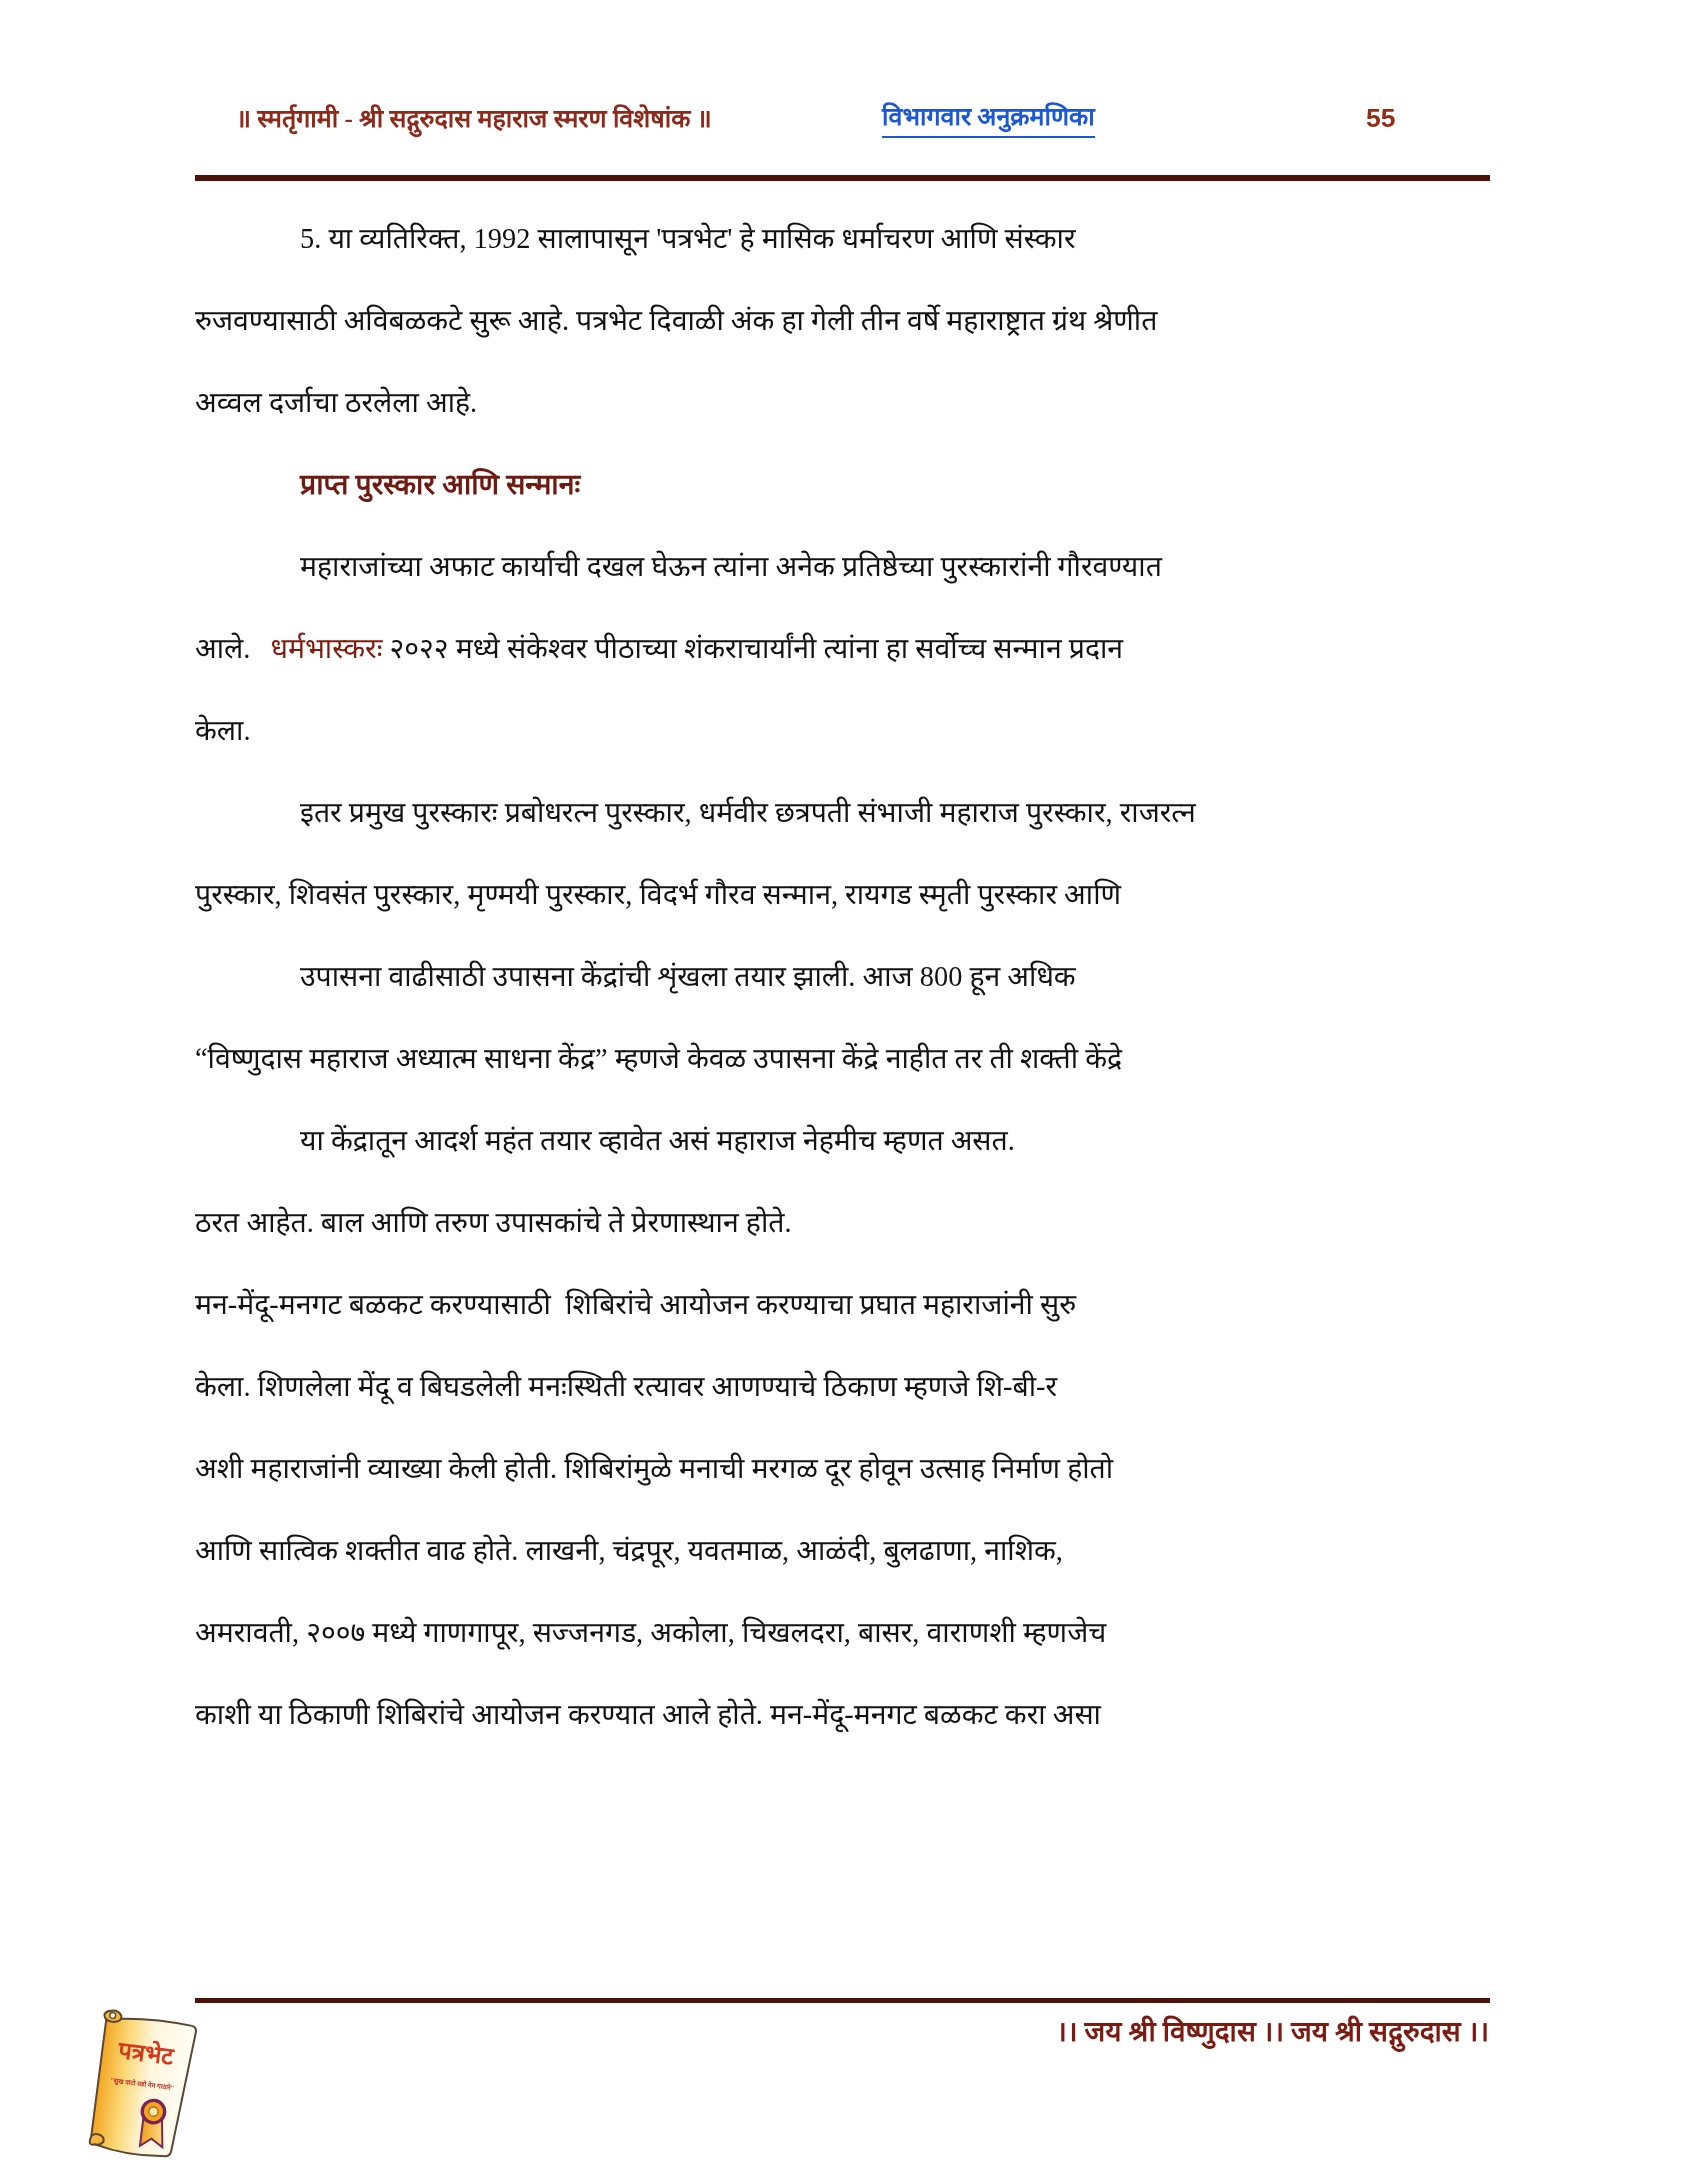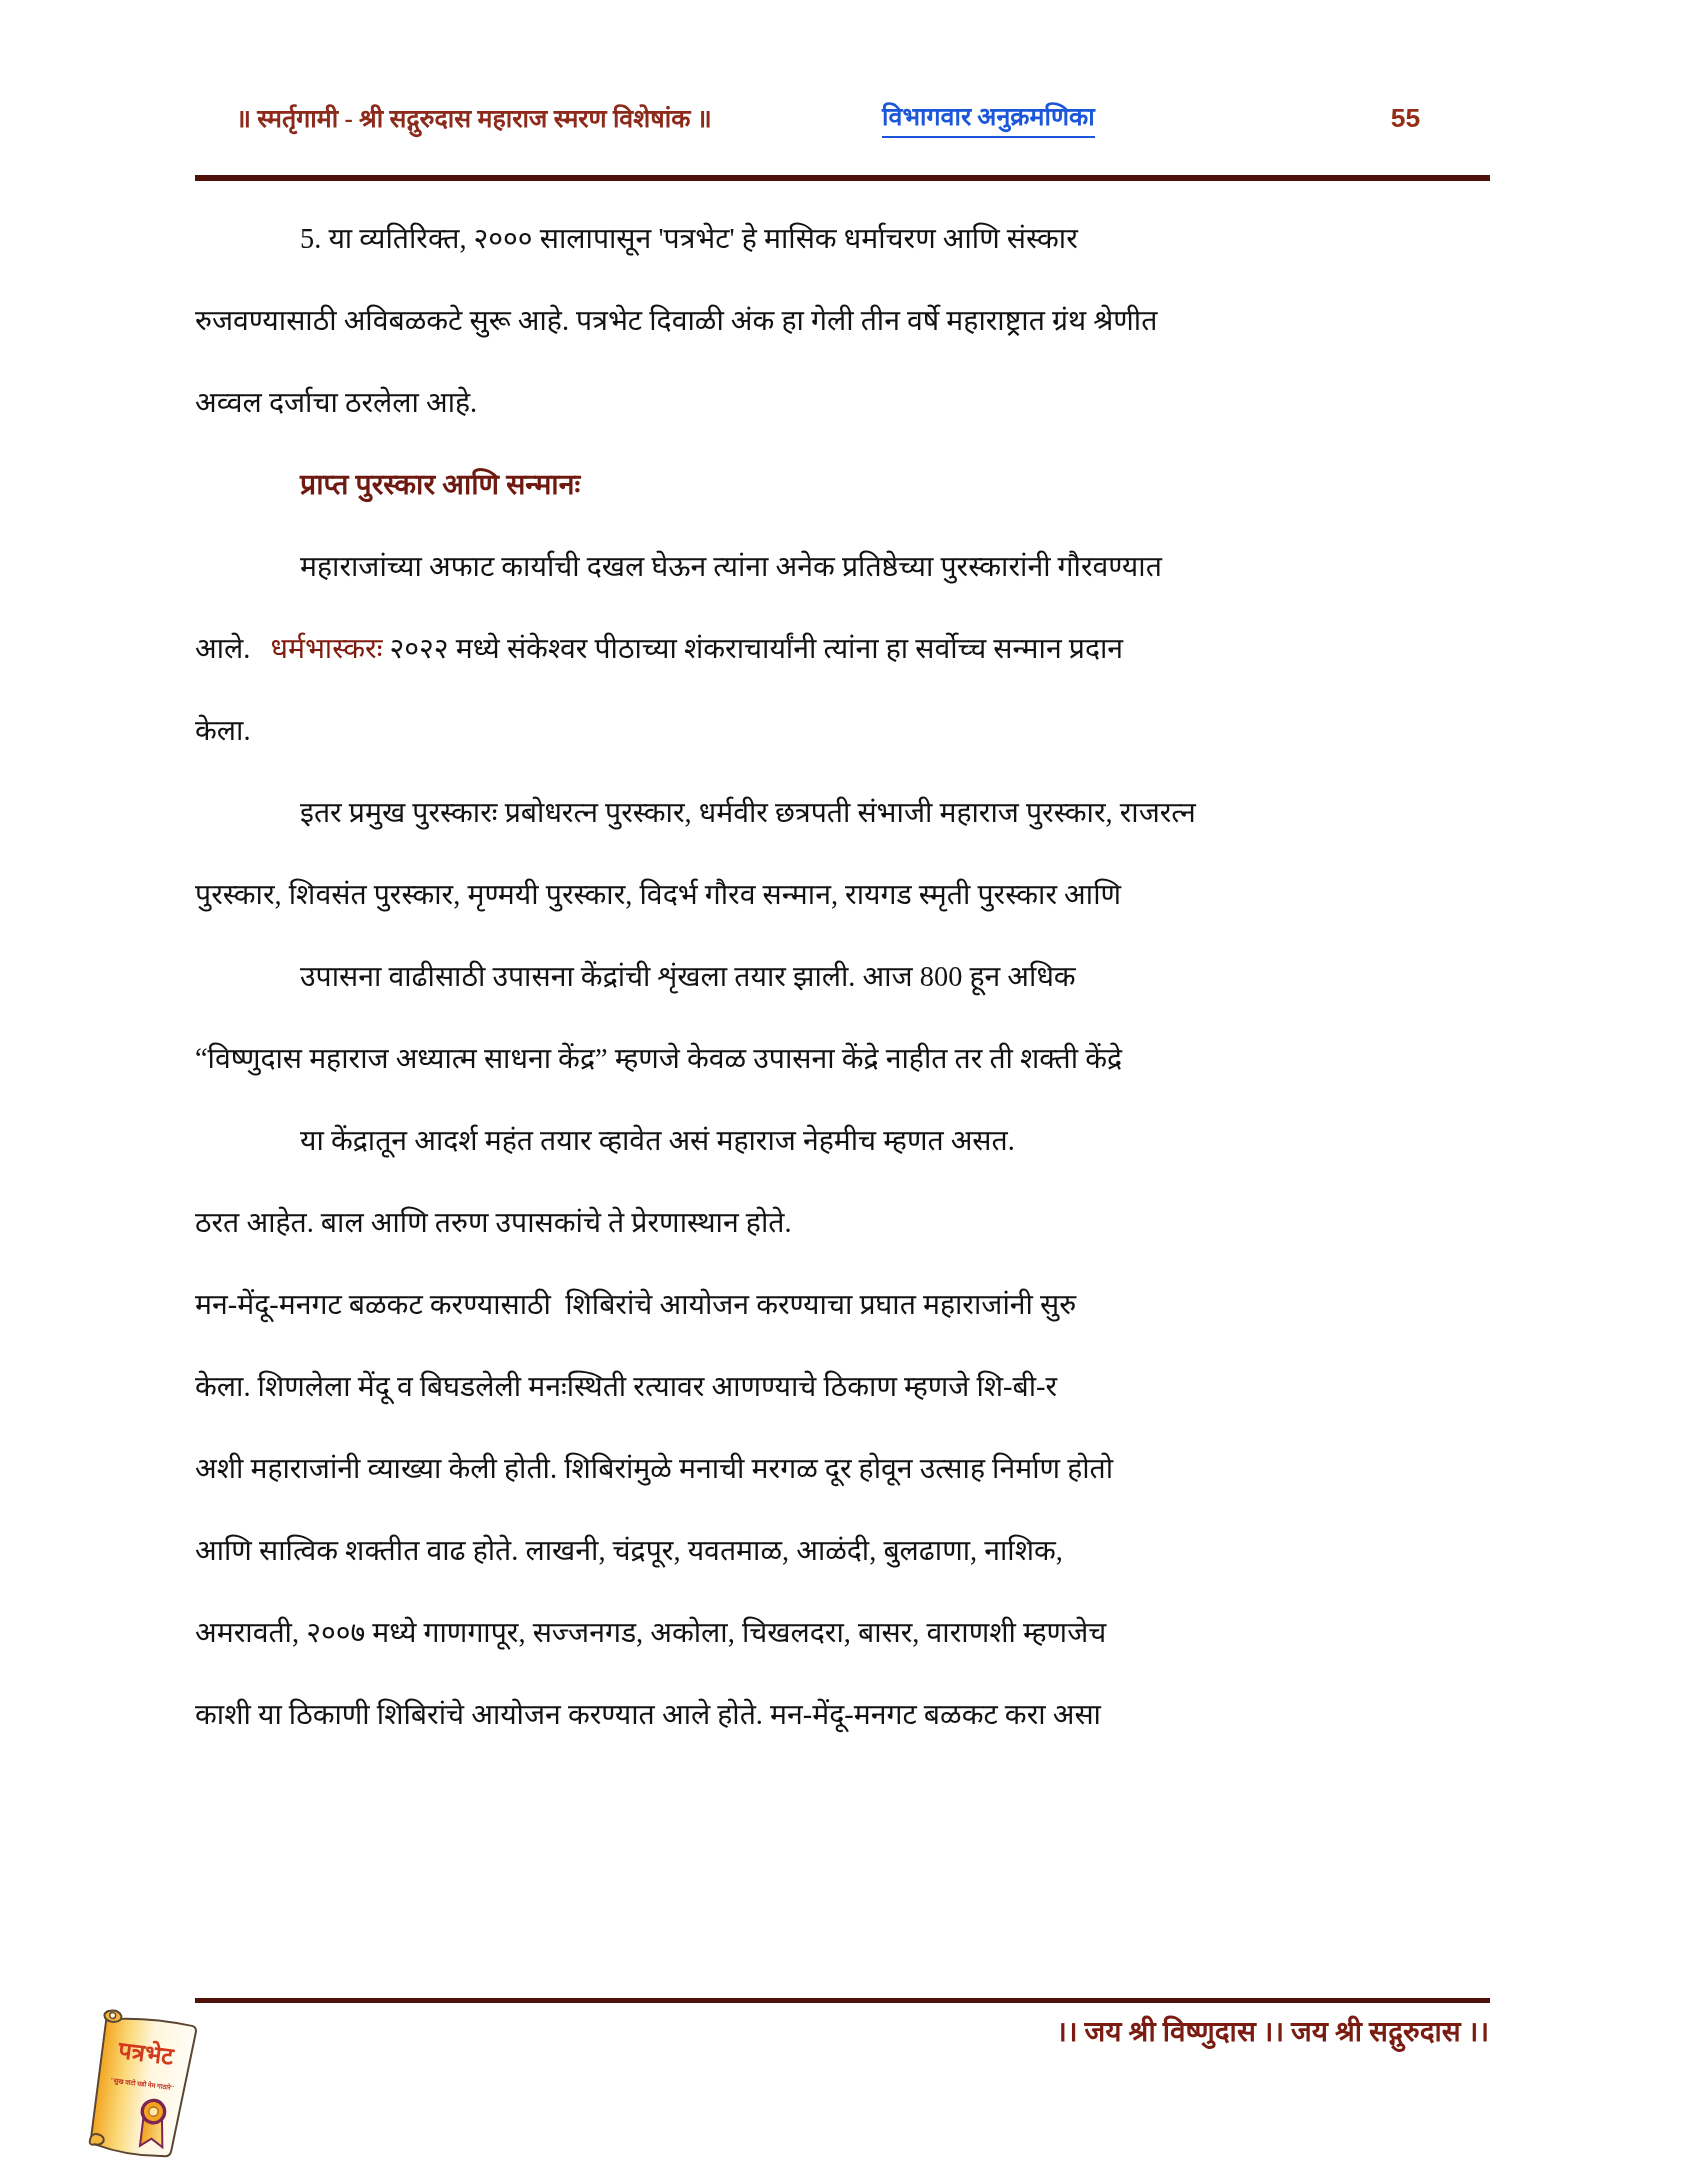--- a/index.html
+++ b/index.html
@@ -17,21 +17,21 @@
     font-size:25px;font-weight:bold;color:#8C2A1B;
     white-space:nowrap;line-height:41px;margin-left:41px;
   }
   .toc-link{
     position:absolute;left:687px;top:0;
     font-size:25px;font-weight:bold;color:#1B57D8;
     text-decoration:none;border-bottom:2.6px solid #1B57D8;
     white-space:nowrap;line-height:38px;cursor:pointer;
   }
   .page-number{
-    position:absolute;left:1171px;top:0;width:79px;text-align:center;
+    position:absolute;left:1171px;top:0;width:79px;
     font-size:26.5px;font-weight:bold;color:#952D15;line-height:41px;
     font-family:"Liberation Sans","DejaVu Sans",sans-serif;
   }
   .rule{
     position:absolute;left:195px;width:1295px;height:6px;
     background:#4E120B;border:none;margin:0;
   }
   .rule-top{top:175px;}
   .rule-bottom{top:1998px;height:5.3px;}
   
@@ -60,21 +60,21 @@
 <div class="page">
 
   <div class="header">
     <span class="header-title">॥ स्मर्तृगामी - श्री सद्गुरुदास महाराज स्मरण विशेषांक ॥</span>
     <a class="toc-link">विभागवार अनुक्रमणिका</a>
     <span class="page-number">55</span>
   </div>
   <div class="rule rule-top"></div>
 
   <div class="body-text">
-    <div class="line indent">5. या व्यतिरिक्त, २००० सालापासून 'पत्रभेट' हे मासिक धर्माचरण आणि संस्कार</div>
+    <div class="line indent">5. या व्यतिरिक्त, 1992 सालापासून 'पत्रभेट' हे मासिक धर्माचरण आणि संस्कार</div>
     <div class="line">रुजवण्यासाठी अविबळकटे सुरू आहे. पत्रभेट दिवाळी अंक हा गेली तीन वर्षे महाराष्ट्रात ग्रंथ श्रेणीत</div>
     <div class="line">अव्वल दर्जाचा ठरलेला आहे.</div>
     <div class="line indent heading">प्राप्त पुरस्कार आणि सन्मानः</div>
     <div class="line indent">महाराजांच्या अफाट कार्याची दखल घेऊन त्यांना अनेक प्रतिष्ठेच्या पुरस्कारांनी गौरवण्यात</div>
     <div class="line"><span>आले. </span><span class="hl">धर्मभास्करः</span><span> २०२२ मध्ये संकेश्वर पीठाच्या शंकराचार्यांनी त्यांना हा सर्वोच्च सन्मान प्रदान</span></div>
     <div class="line">केला.</div>
     <div class="line indent">इतर प्रमुख पुरस्कारः प्रबोधरत्न पुरस्कार, धर्मवीर छत्रपती संभाजी महाराज पुरस्कार, राजरत्न</div>
     <div class="line">पुरस्कार, शिवसंत पुरस्कार, मृण्मयी पुरस्कार, विदर्भ गौरव सन्मान, रायगड स्मृती पुरस्कार आणि</div>
     <div class="line indent">उपासना वाढीसाठी उपासना केंद्रांची शृंखला तयार झाली. आज 800 हून अधिक</div>
     <div class="line">“विष्णुदास महाराज अध्यात्म साधना केंद्र” म्हणजे केवळ उपासना केंद्रे नाहीत तर ती शक्ती केंद्रे</div>

